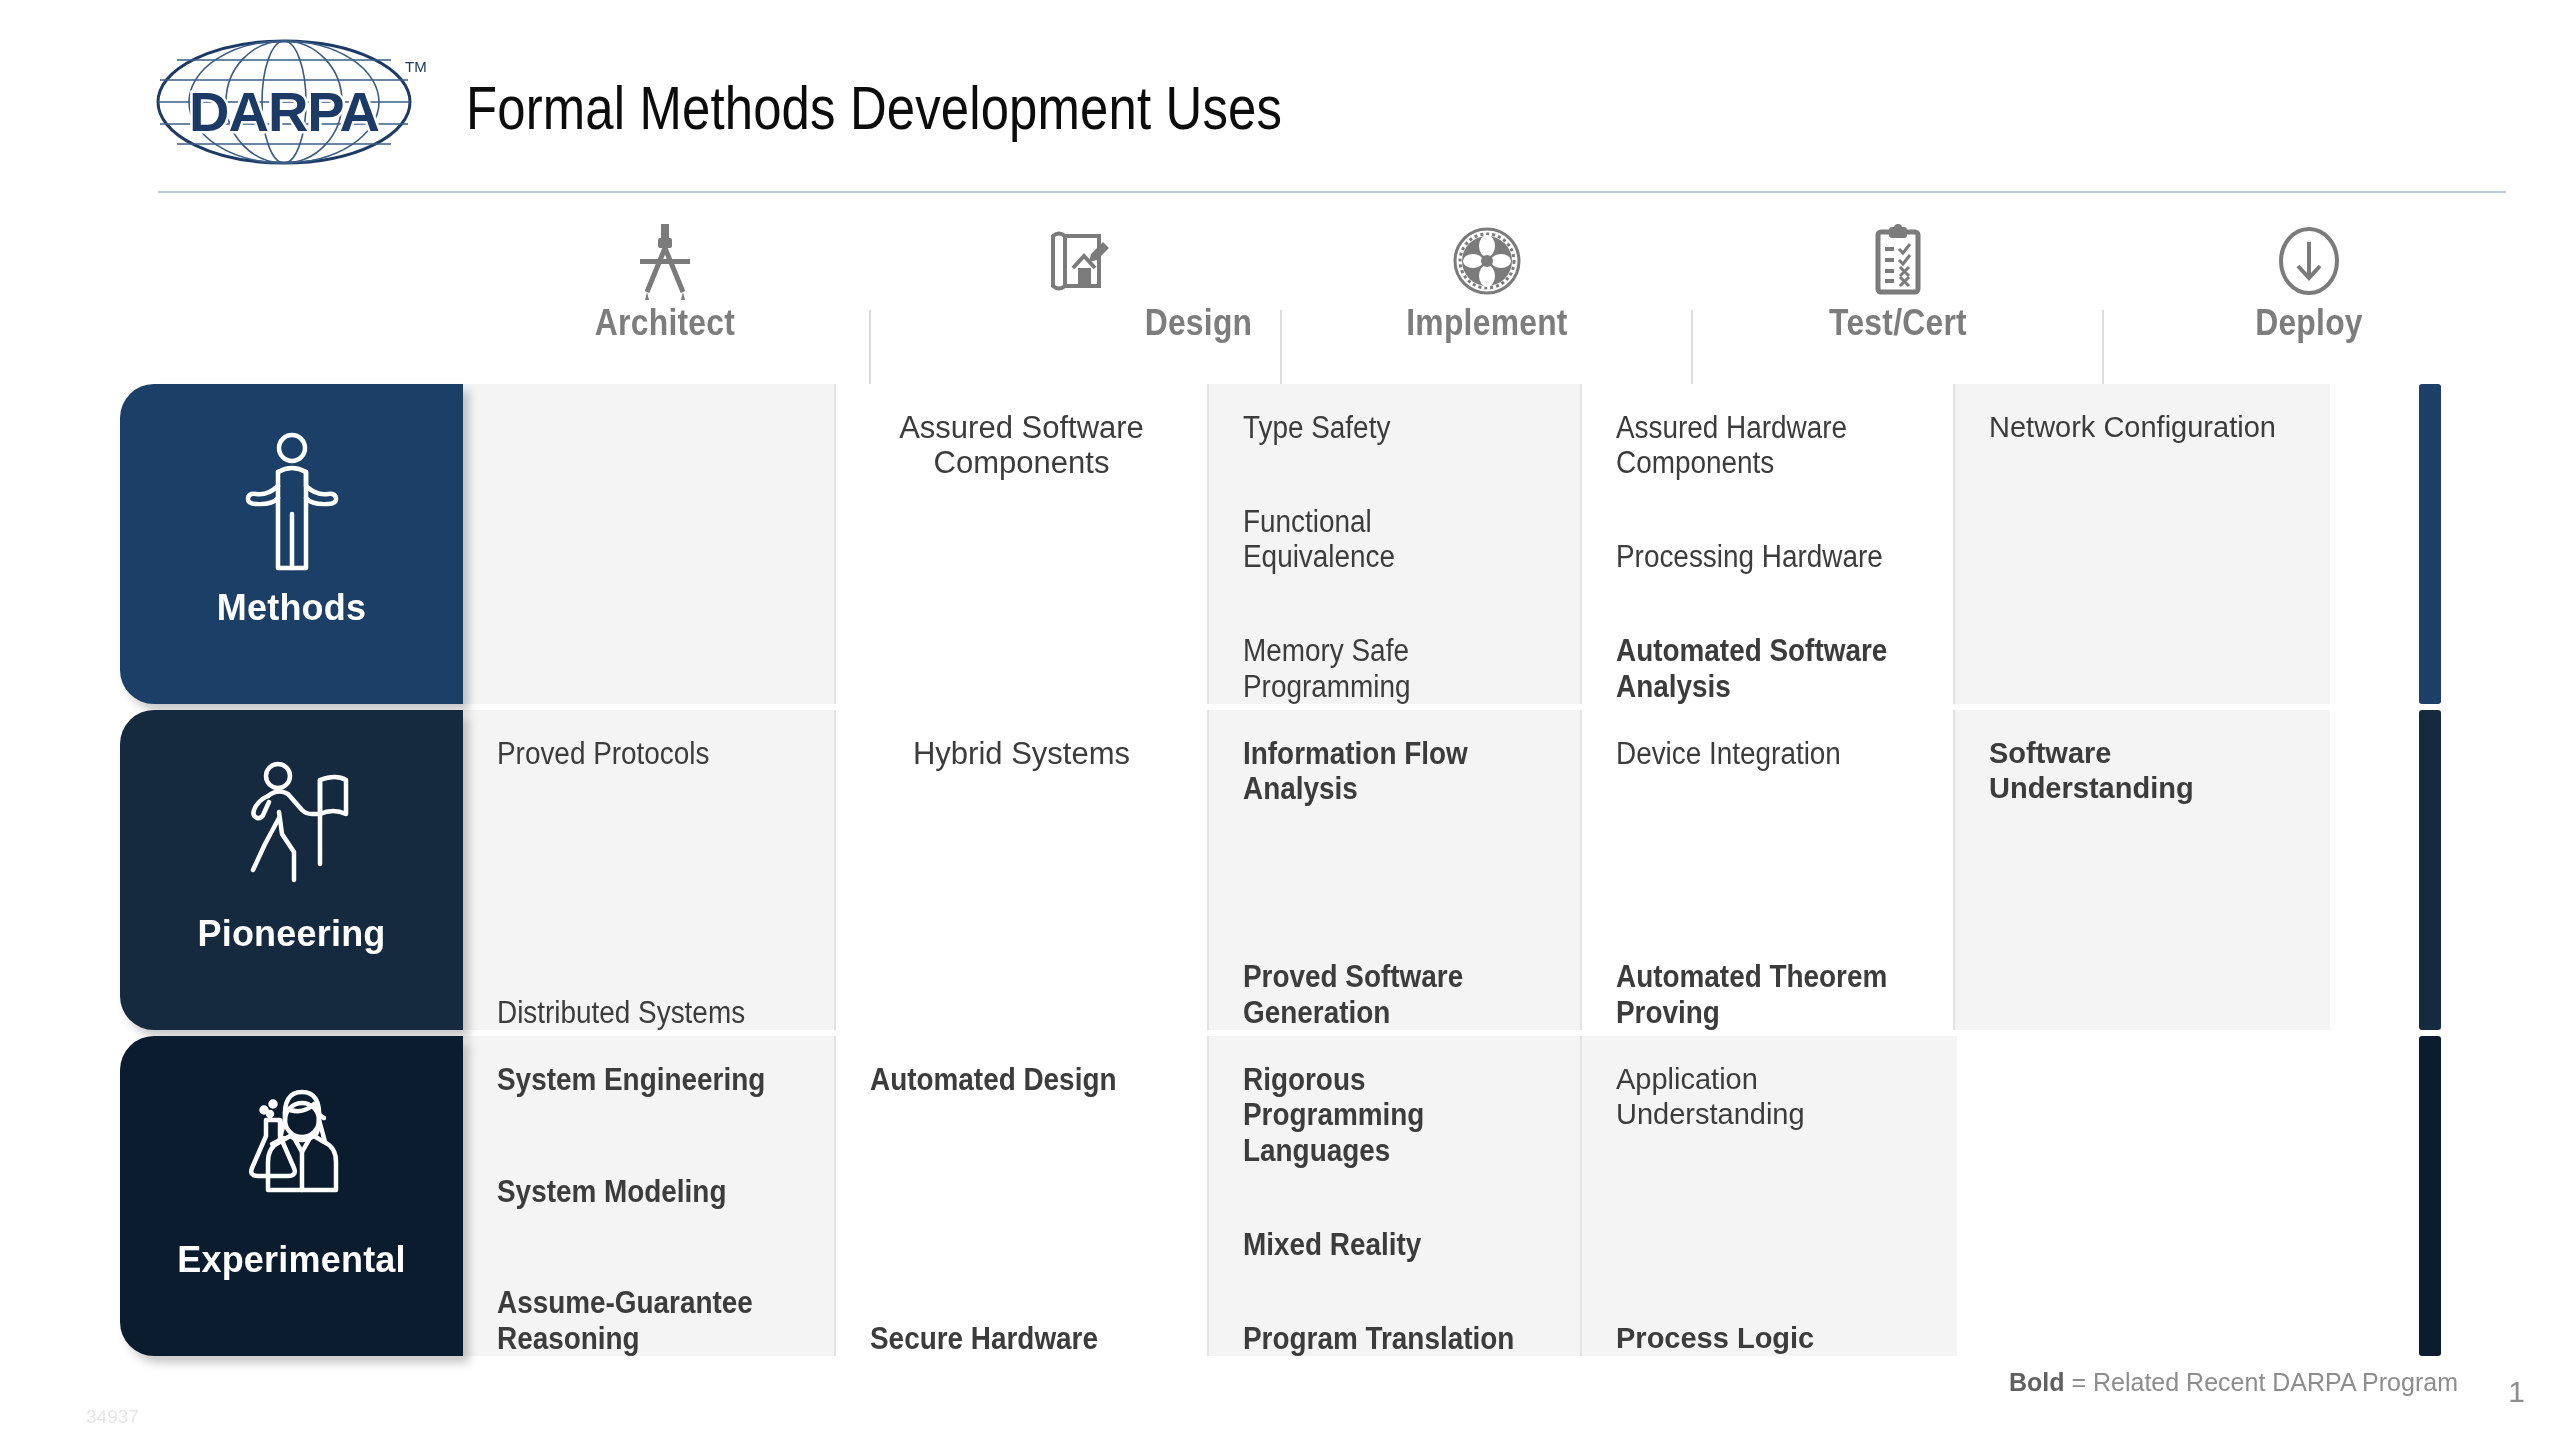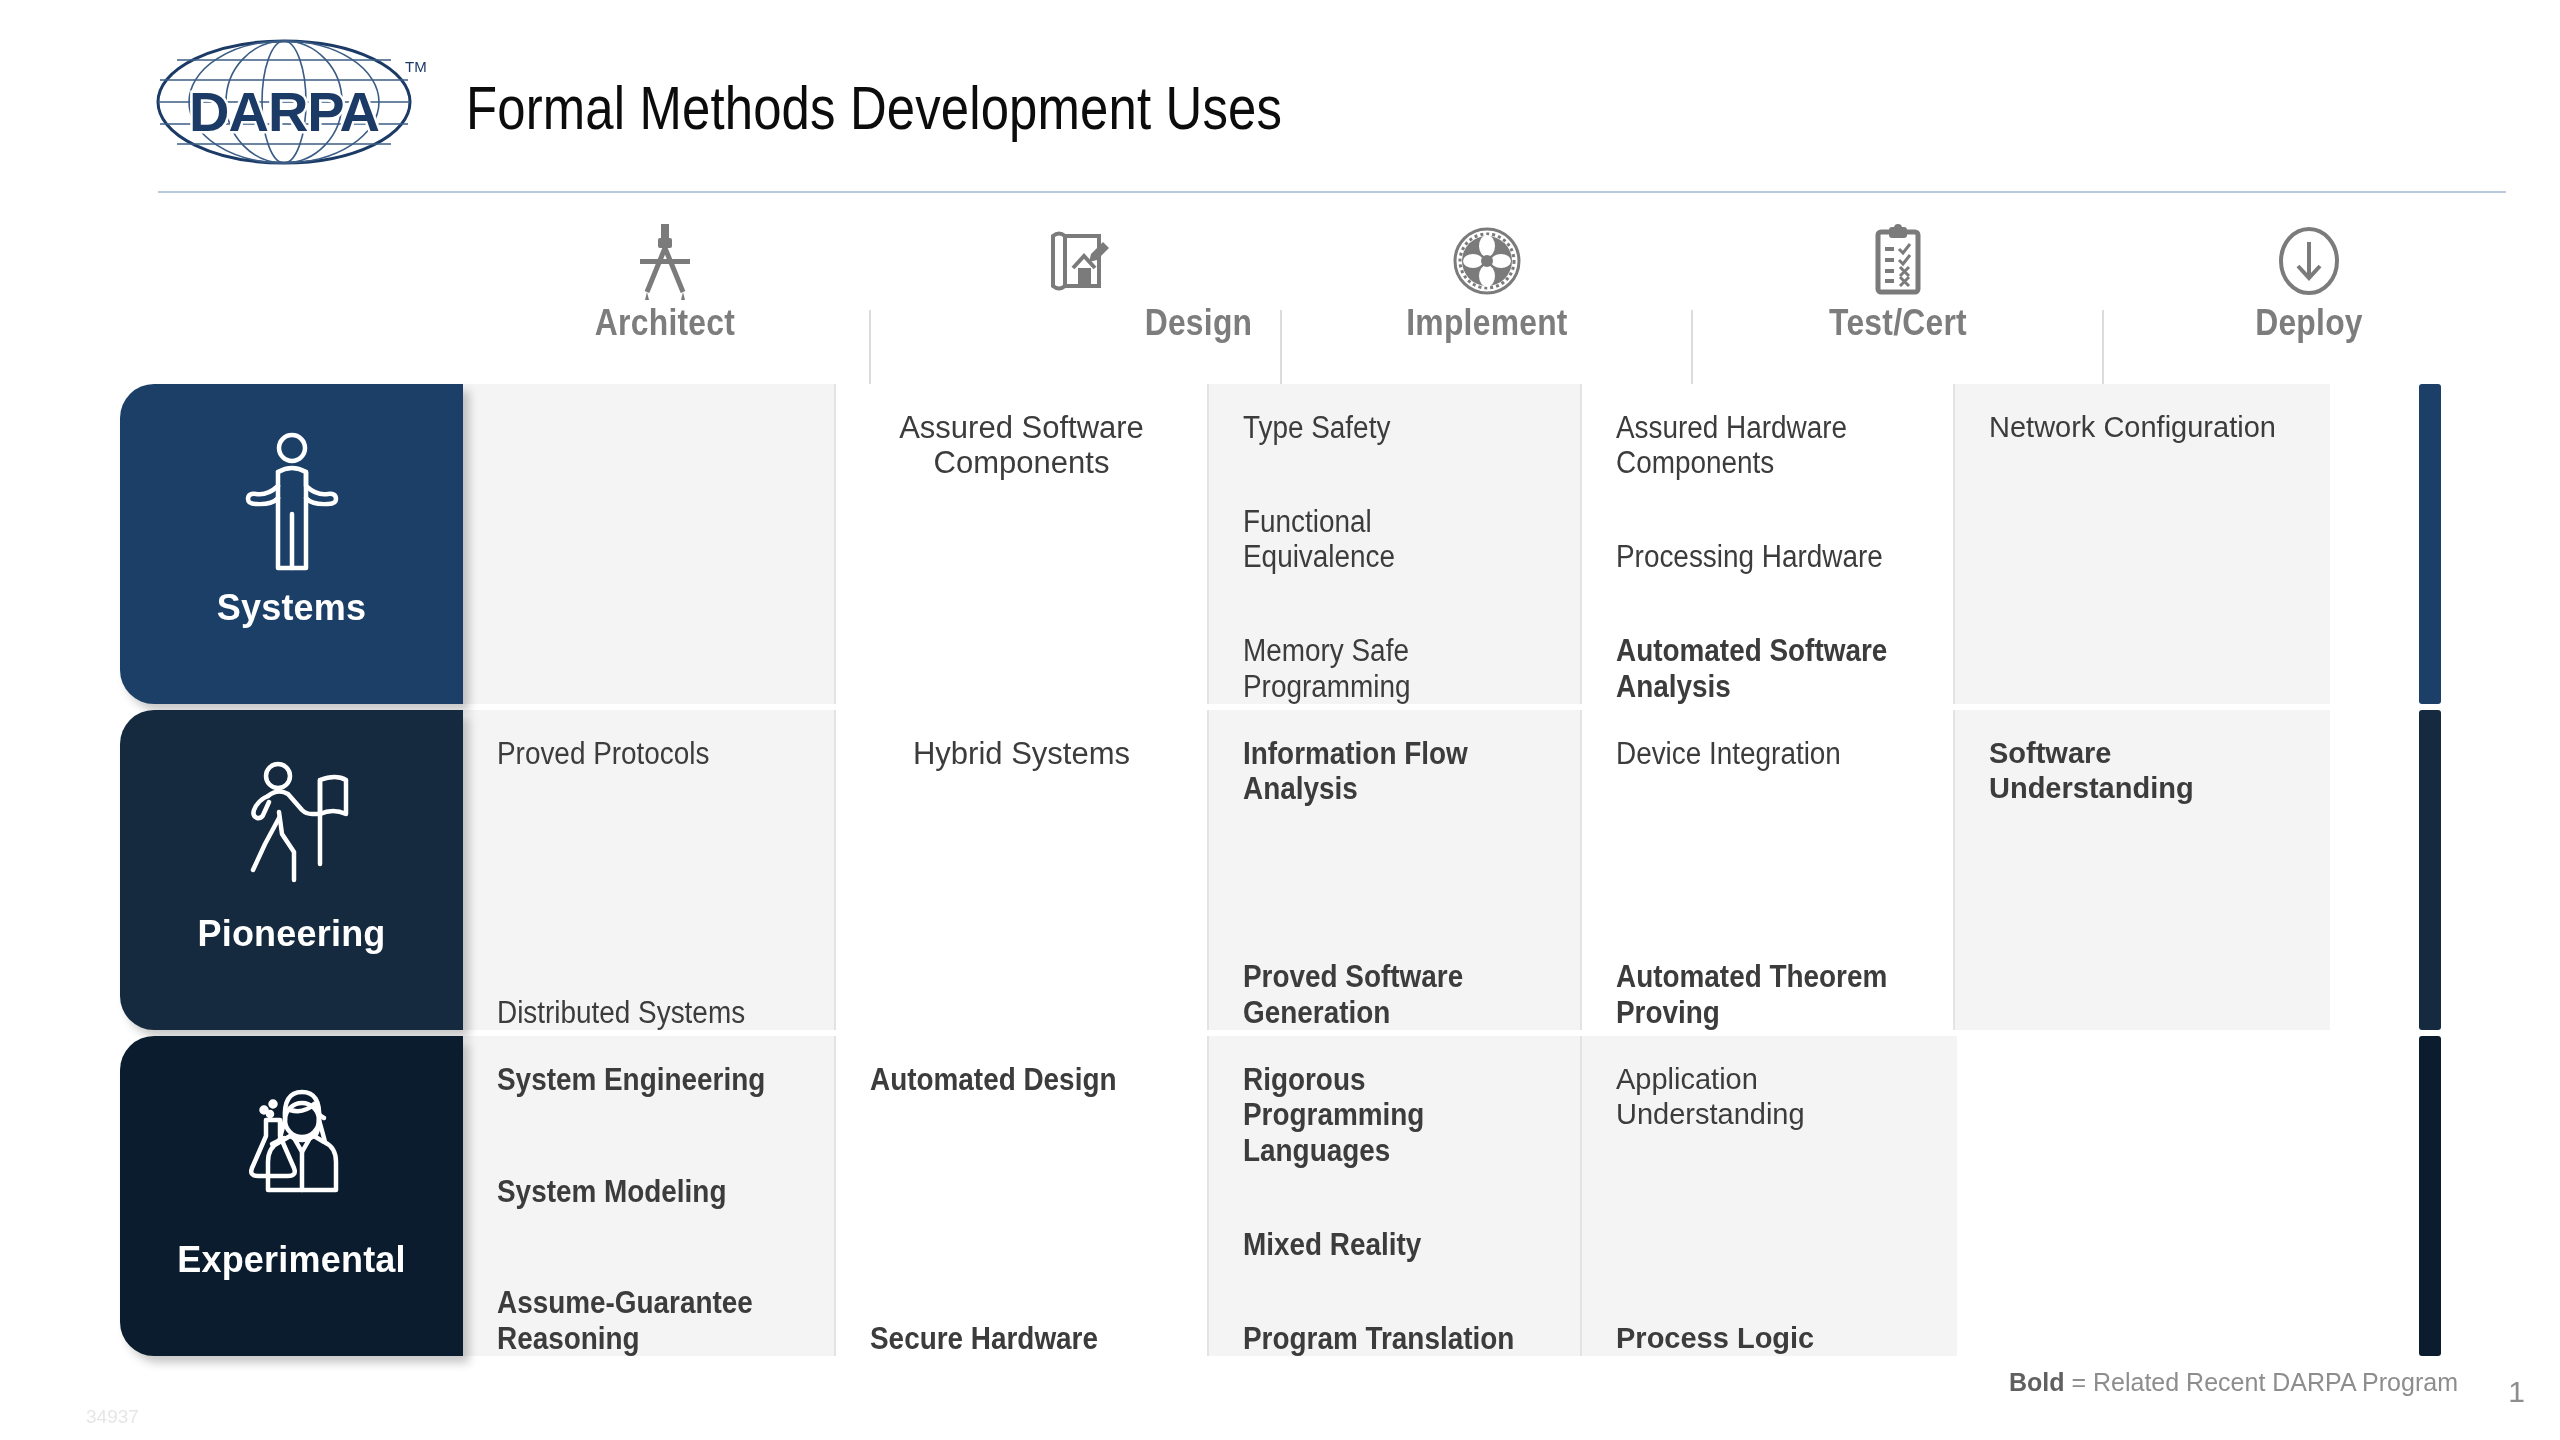--- a/index.html
+++ b/index.html
@@ -339,21 +339,21 @@
           <svg viewBox="0 0 120 150">
             <g fill="none" stroke="#ffffff" stroke-width="4.5" stroke-linejoin="round" stroke-linecap="round">
               <circle cx="60" cy="20" r="13"></circle>
               <path d="M46 44 q14 -8 28 0 v14 q11 10 22 8 q8 -1 8 5 q0 5 -8 5 q-16 1 -22 -6"></path>
               <path d="M46 58 q-11 10 -22 8 q-8 -1 -8 5 q0 5 8 5 q16 1 22 -6"></path>
               <path d="M46 44 v96 h28 v-96"></path>
               <path d="M60 86 v54"></path>
             </g>
           </svg>
         </span>
-        <span class="row-name">Systems</span>
+        <span class="row-name">Methods</span>
       </div>
       <div class="cells">
         <div class="cell shade-gray"></div>
         <div class="cell shade-white center">
           <div class="item">Assured Software Components</div>
         </div>
         <div class="cell shade-gray">
           <div class="item">Type Safety</div>
           <div class="item">Functional Equivalence</div>
           <div class="item">Memory Safe Programming</div>

